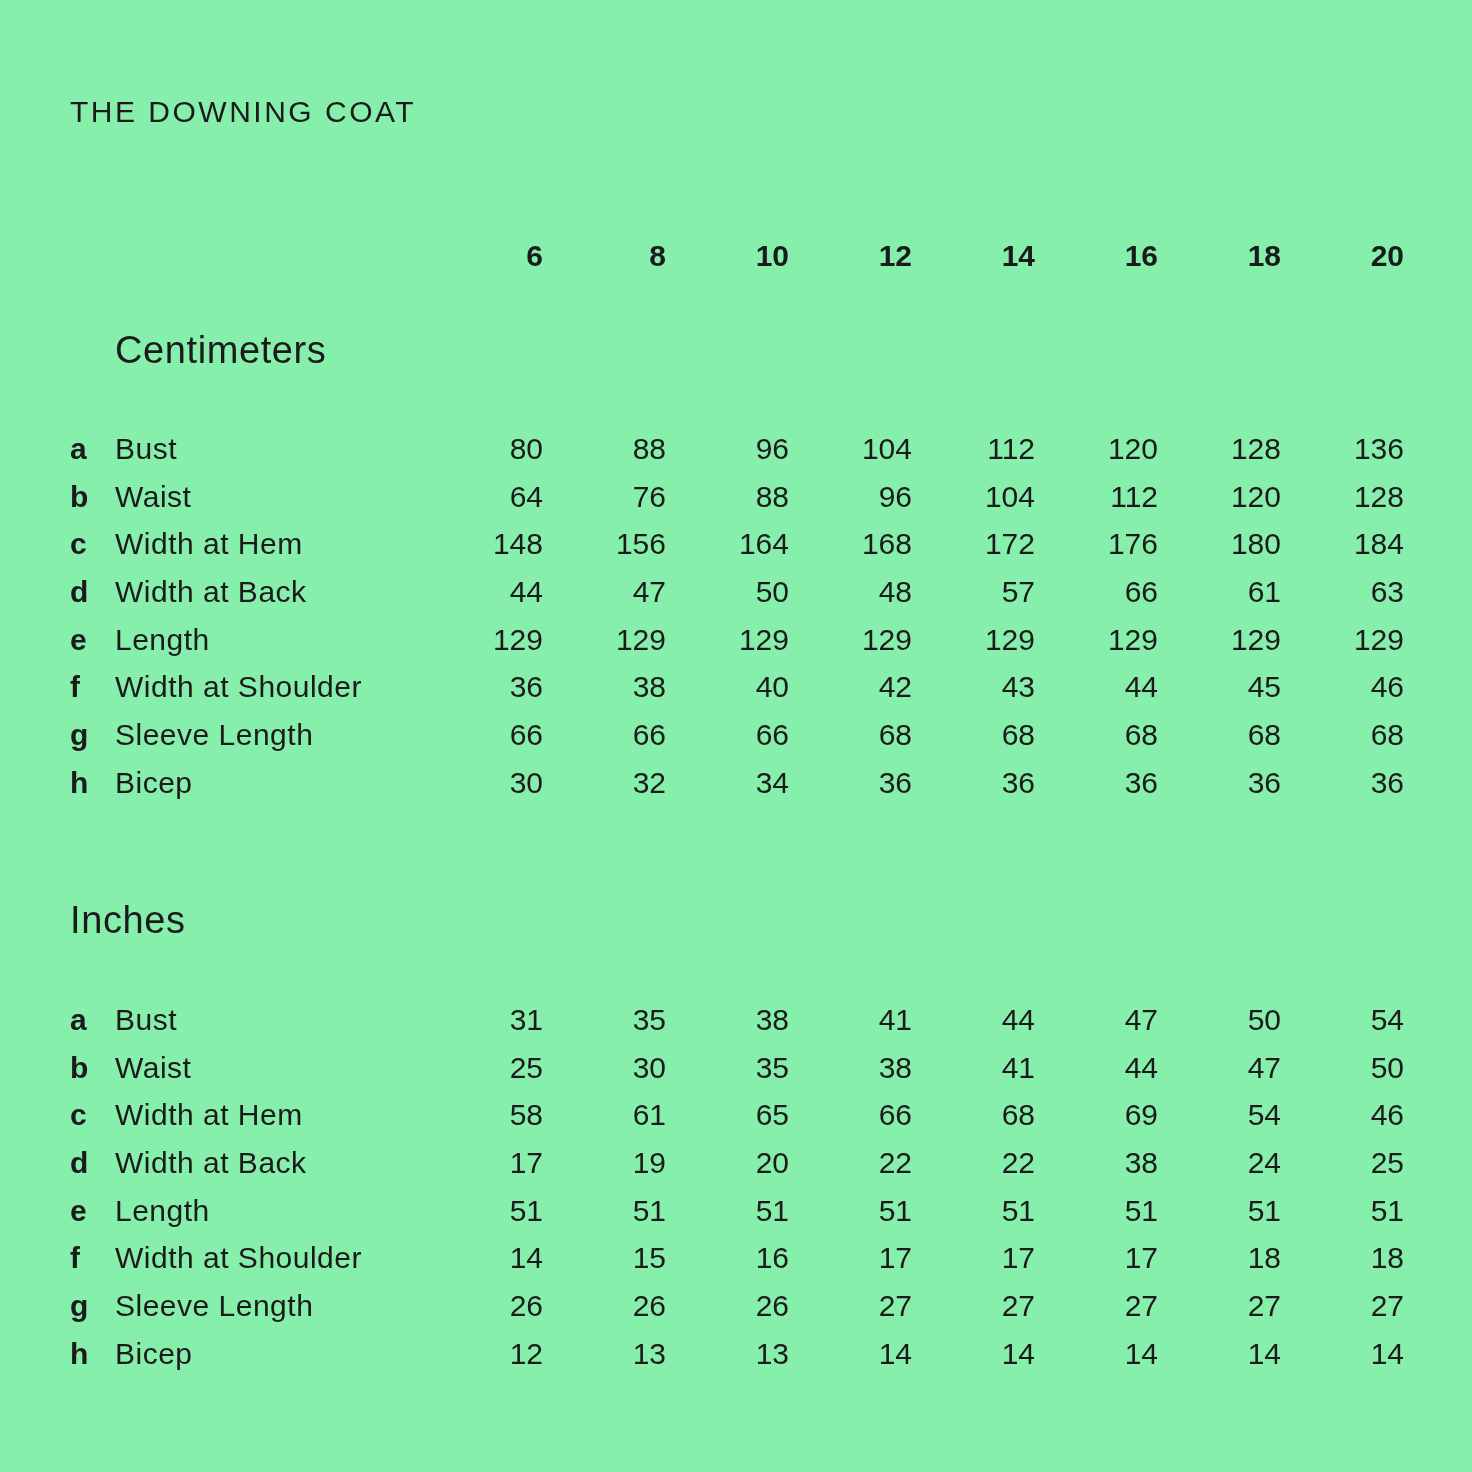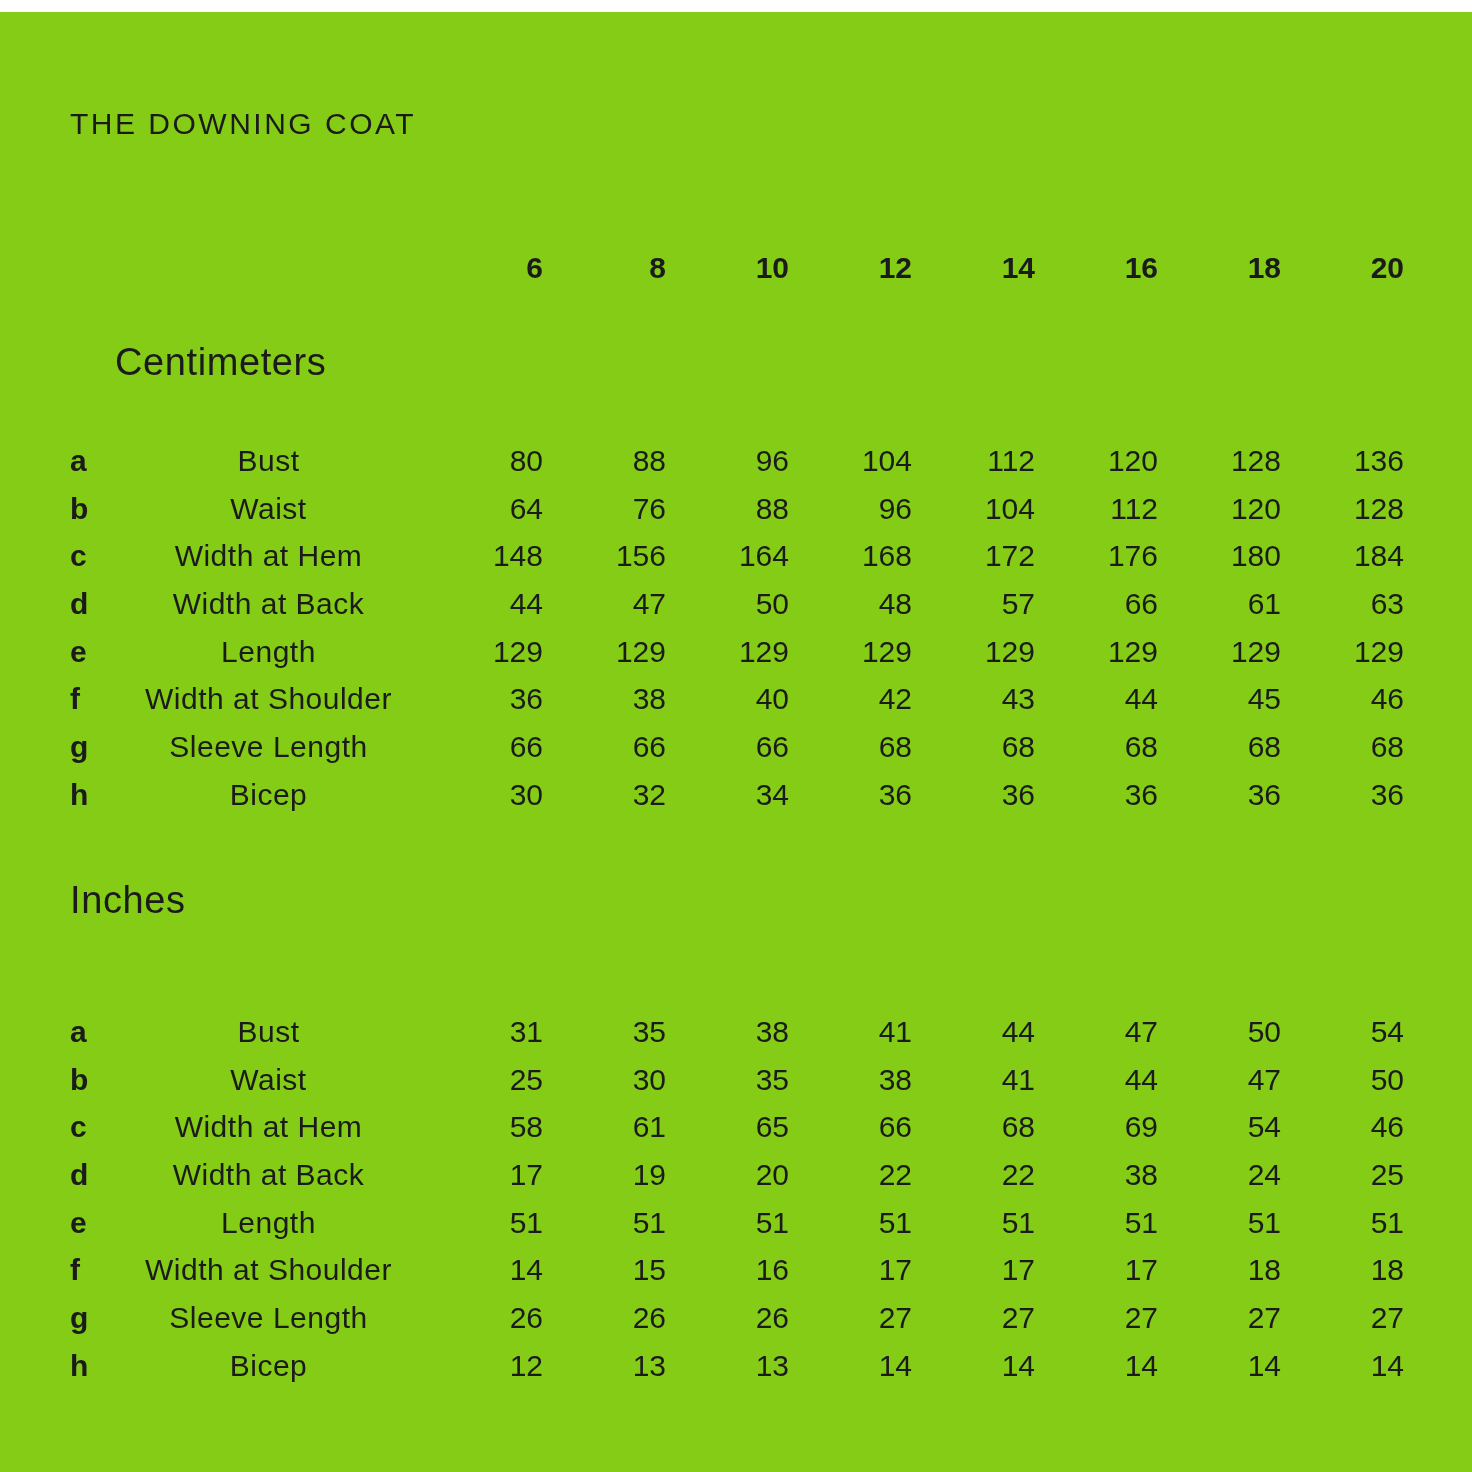--- a/index.html
+++ b/index.html
@@ -4,21 +4,21 @@
 <style>
   * { margin:0; padding:0; box-sizing:border-box; }
   html,body { background:#ffffff; }
   body {
     width:1472px; height:1472px;
     position:relative;
     font-family:"Liberation Sans", sans-serif;
     color:#1b1b1b;
     overflow:hidden;
   }
-  .sheet { position:absolute; inset:0; background:#84cc16;margin-top:12px; }
+  .sheet { position:absolute; inset:0; background:#86efac; }
 
   .title{
     position:absolute; left:70px; top:96px;
     font-size:30px; font-weight:400; letter-spacing:2.5px;
     line-height:32px; white-space:nowrap;
   }
 
   
   .grid-row{
     display:grid;
@@ -29,30 +29,30 @@
   .size-header{
     position:absolute; left:70px; top:232px; width:1336px; height:48px;
   }
   .size-header .cell{ font-weight:700; font-size:30px; text-align:right; padding-right:2px; }
 
   .unit-label{
     position:absolute; font-size:38px; font-weight:400;
     letter-spacing:0.6px; line-height:32px; white-space:nowrap;
   }
   #unit-label-cm{ left:115px; top:334px; }
-  #unit-label-in{ left:70px;  top:872px; }
+  #unit-label-in{ left:70px;  top:904px; }
 
   .rows{ position:absolute; left:70px; width:1336px; }
   #rows-cm{ top:425px; }
   #rows-in{ top:996px; }
 
   .row{ height:47.7px; }
   .cell{ font-size:30px; line-height:32px; }
   .cell.letter{ font-weight:700; text-align:left; }
-  .cell.label{ font-weight:400; letter-spacing:0.5px; text-align:center; white-space:nowrap; }
+  .cell.label{ font-weight:400; letter-spacing:0.5px; text-align:left; white-space:nowrap; }
   .cell.value{ font-weight:400; text-align:right; padding-right:2px; font-variant-numeric:tabular-nums; }
 </style>
 </head>
 <body>
 
 <div class="sheet">
 
   <h1 class="title">THE DOWNING COAT</h1>
 
   <div class="size-header grid-row">

